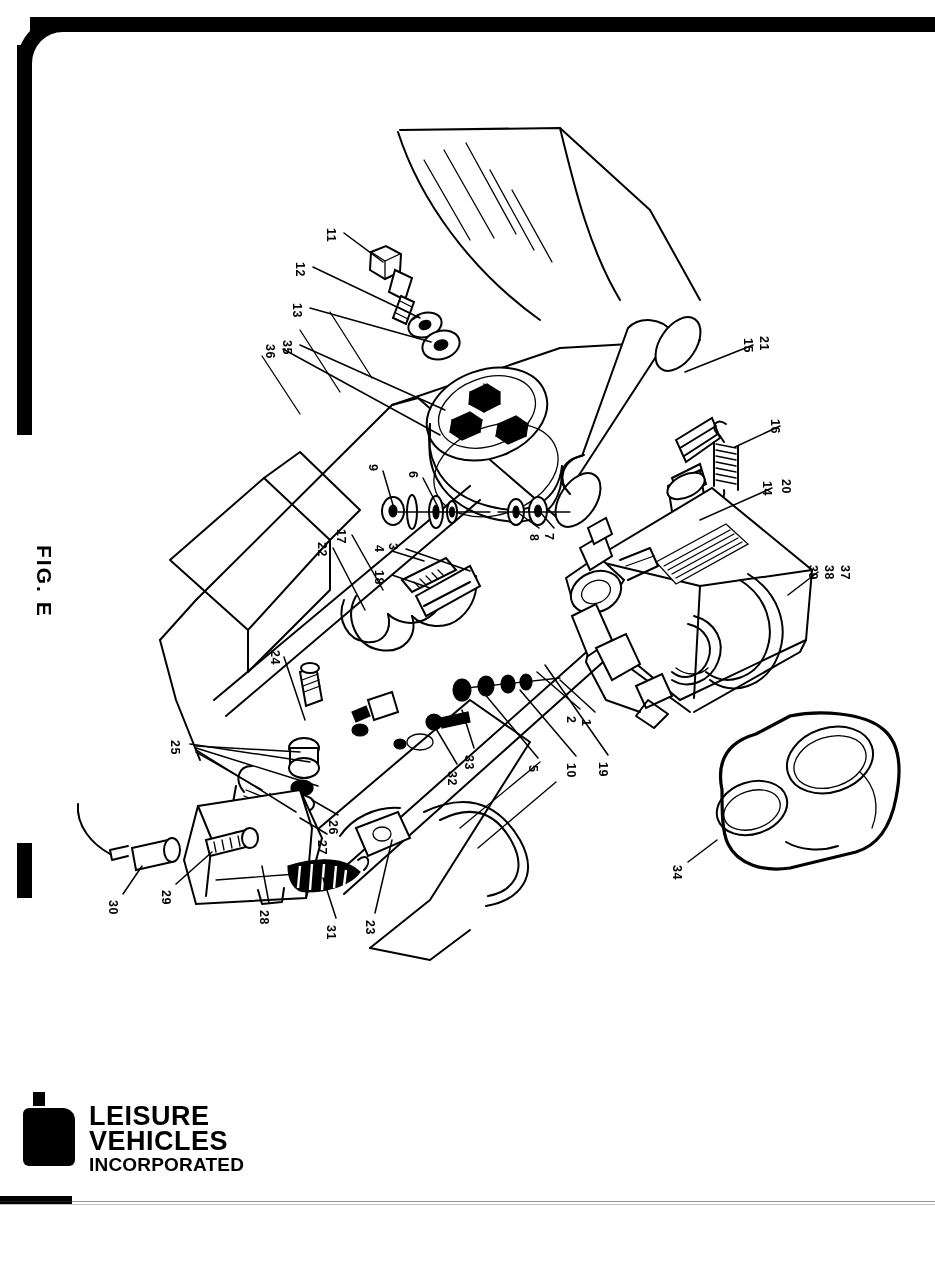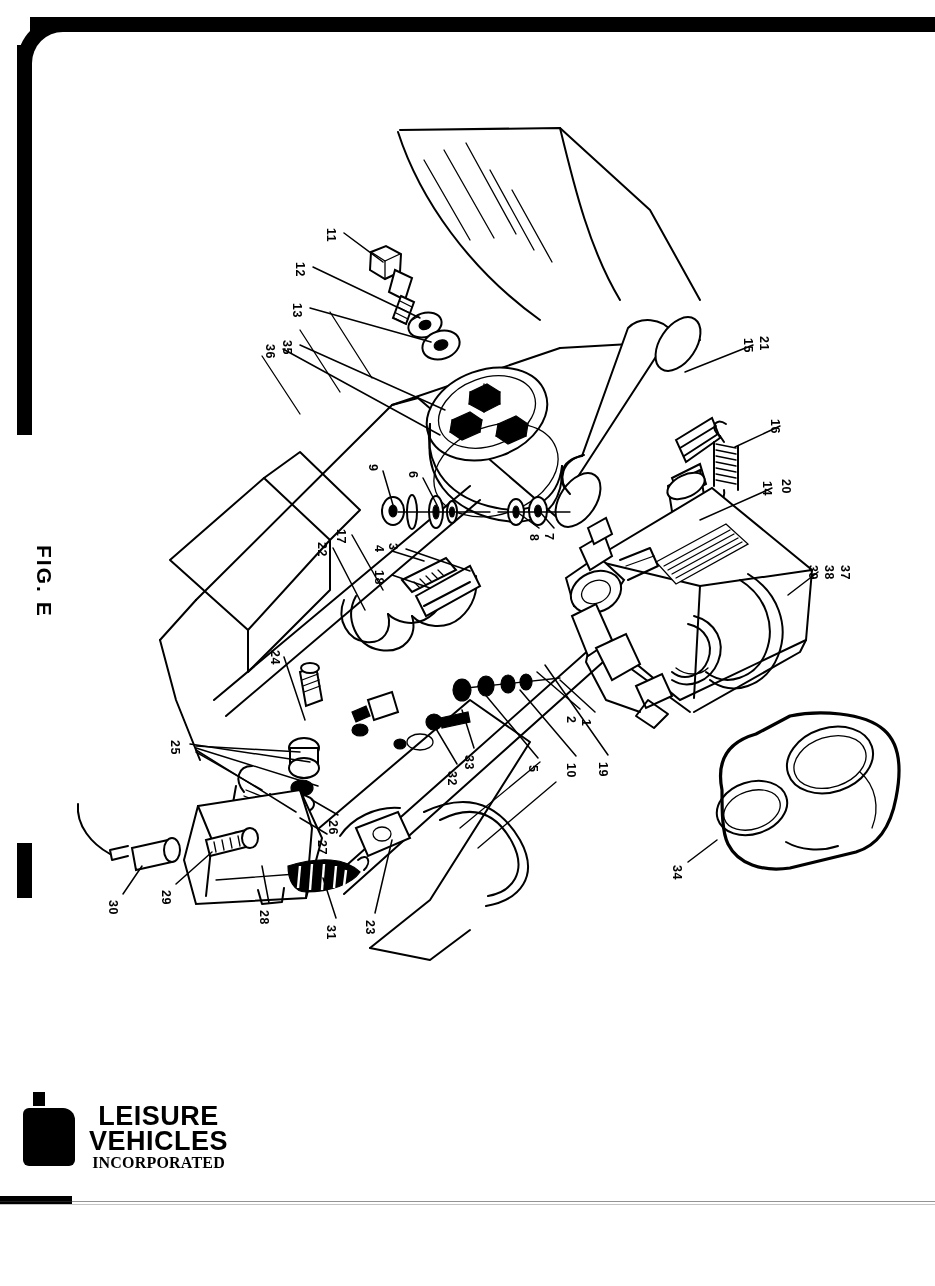--- a/index.html
+++ b/index.html
@@ -75,21 +75,20 @@
     letter-spacing: 2px;
     white-space: nowrap;
   }
 
   
   .logo-wrap {
     position: absolute;
     left: 23px; top: 1100px;
     width: 240px;
     height: 76px;
-    text-align: center;
   }
   .logo-mark {
     position: absolute;
     left: 0; top: 8px;
     width: 52px; height: 58px;
     background: #000;
     border-radius: 6px 12px 6px 6px;
   }
   .logo-mark-speck {
     position: absolute;
@@ -102,26 +101,25 @@
     left: 66px; top: 4px;
     line-height: .92;
   }
   .logo-l1, .logo-l2 {
     font-size: 27px;
     font-weight: bold;
     letter-spacing: .5px;
     display: block;
   }
   .logo-l3 {
-    font-size: 16px;
+    font-size: 19px;
     font-weight: bold;
     letter-spacing: .2px;
     display: block;
     margin-top: 2px;
-    font-family: Liberation Serif, serif;
   }
 
   
   .callout {
     position: absolute;
     font-size: 12.5px;
     font-weight: bold;
     font-family: "Liberation Sans", sans-serif;
     transform: rotate(90deg);
     transform-origin: left top;

